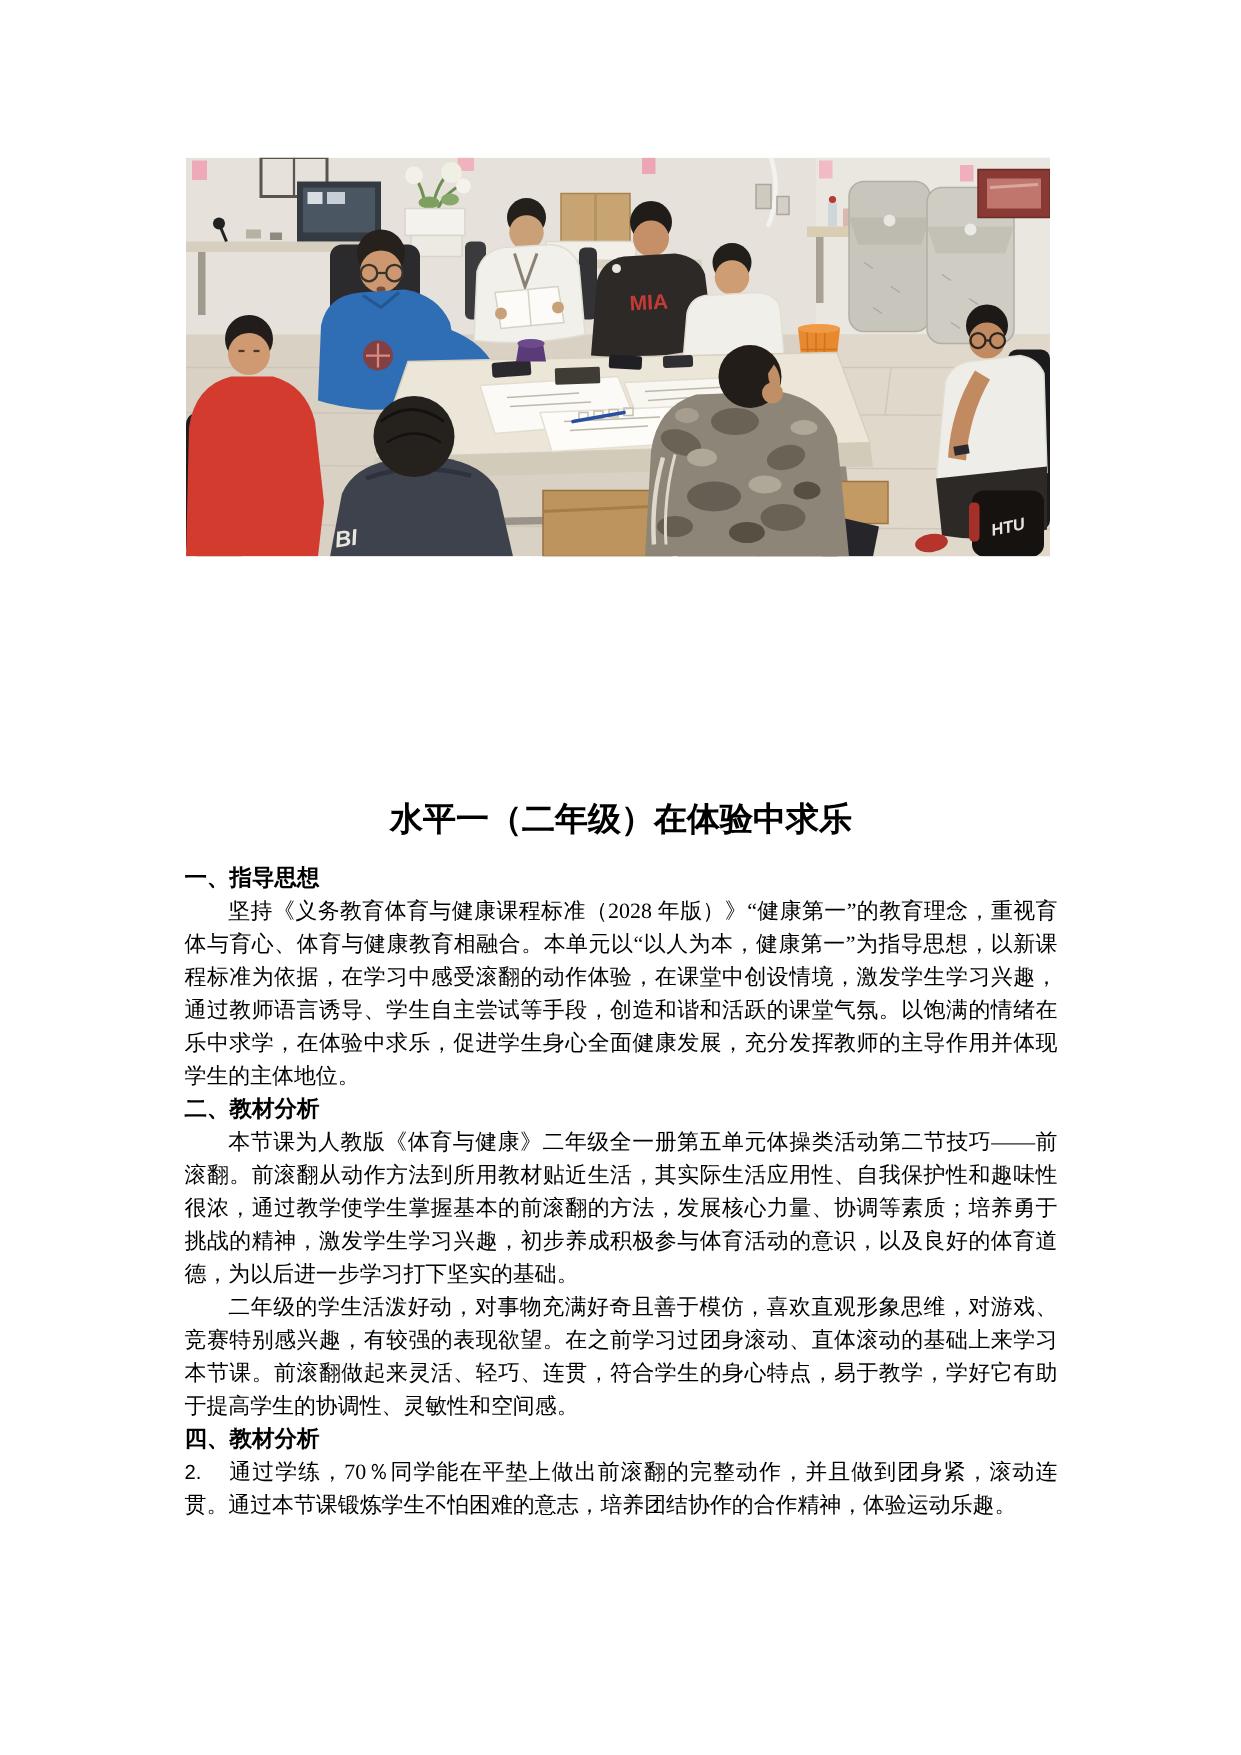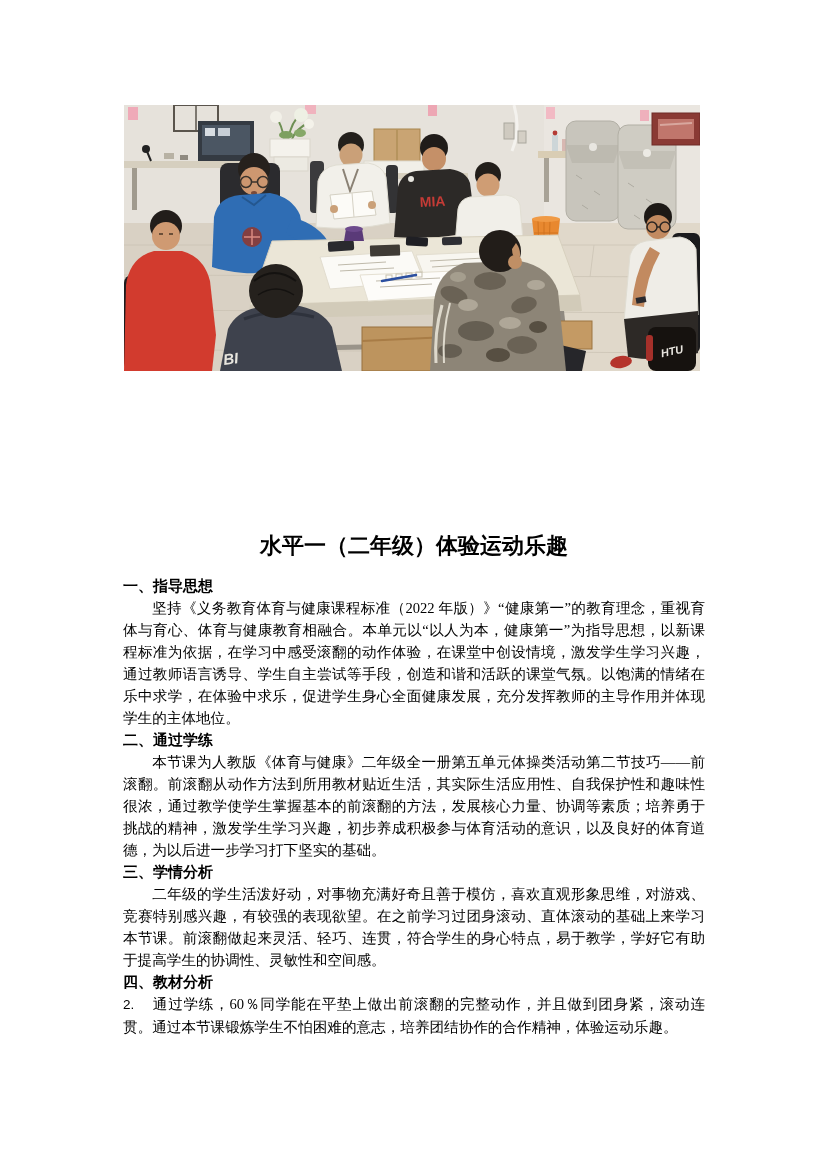--- a/index.html
+++ b/index.html
@@ -287,28 +287,27 @@
         <path d="M500,214 L574,206 L574,248 Q540,258 504,252 Z" fill="#2d2926"></path>
         <ellipse cx="497" cy="257" rx="11" ry="6" fill="#b5342c" transform="rotate(-8 497 257)"></ellipse>
         <rect x="524" y="222" width="48" height="44" rx="8" fill="#16120f"></rect>
         <rect x="522" y="230" width="7" height="26" rx="3" fill="#a5302a"></rect>
         <text x="537" y="250" font-family="Liberation Sans, sans-serif" font-size="11" font-weight="bold" font-style="italic" fill="#e8e5df" transform="rotate(-12 548 248)">HTU</text>
       </g>
     </svg>
   </div>
 
   <div class="content">
-    <h1 class="title">水平一（二年级）体验运动乐趣</h1>
+    <h1 class="title">水平一（二年级）在体验中求乐</h1>
 
     <h2 class="heading">一、指导思想</h2>
-    <p class="indent">坚持《义务教育体育与健康课程标准（2022 年版）》“健康第一”的教育理念，重视育体与育心、体育与健康教育相融合。本单元以“以人为本，健康第一”为指导思想，以新课程标准为依据，在学习中感受滚翻的动作体验，在课堂中创设情境，激发学生学习兴趣，通过教师语言诱导、学生自主尝试等手段，创造和谐和活跃的课堂气氛。以饱满的情绪在乐中求学，在体验中求乐，促进学生身心全面健康发展，充分发挥教师的主导作用并体现学生的主体地位。</p>
-
-    <h2 class="heading">二、通过学练</h2>
+    <p class="indent">坚持《义务教育体育与健康课程标准（2028 年版）》“健康第一”的教育理念，重视育体与育心、体育与健康教育相融合。本单元以“以人为本，健康第一”为指导思想，以新课程标准为依据，在学习中感受滚翻的动作体验，在课堂中创设情境，激发学生学习兴趣，通过教师语言诱导、学生自主尝试等手段，创造和谐和活跃的课堂气氛。以饱满的情绪在乐中求学，在体验中求乐，促进学生身心全面健康发展，充分发挥教师的主导作用并体现学生的主体地位。</p>
+
+    <h2 class="heading">二、教材分析</h2>
     <p class="indent">本节课为人教版《体育与健康》二年级全一册第五单元体操类活动第二节技巧——前滚翻。前滚翻从动作方法到所用教材贴近生活，其实际生活应用性、自我保护性和趣味性很浓，通过教学使学生掌握基本的前滚翻的方法，发展核心力量、协调等素质；培养勇于挑战的精神，激发学生学习兴趣，初步养成积极参与体育活动的意识，以及良好的体育道德，为以后进一步学习打下坚实的基础。</p>
 
-    <h2 class="heading">三、学情分析</h2>
     <p class="indent">二年级的学生活泼好动，对事物充满好奇且善于模仿，喜欢直观形象思维，对游戏、竞赛特别感兴趣，有较强的表现欲望。在之前学习过团身滚动、直体滚动的基础上来学习本节课。前滚翻做起来灵活、轻巧、连贯，符合学生的身心特点，易于教学，学好它有助于提高学生的协调性、灵敏性和空间感。</p>
 
     <h2 class="heading">四、教材分析</h2>
-    <p class="list-item"><span class="num">2.</span><span>通过学练，60％同学能在平垫上做出前滚翻的完整动作，并且做到团身紧，滚动连贯。通过本节课锻炼学生不怕困难的意志，培养团结协作的合作精神，体验运动乐趣。</span></p>
+    <p class="list-item"><span class="num">2.</span><span>通过学练，70％同学能在平垫上做出前滚翻的完整动作，并且做到团身紧，滚动连贯。通过本节课锻炼学生不怕困难的意志，培养团结协作的合作精神，体验运动乐趣。</span></p>
   </div>
 
 </div>
 
 </body></html>

